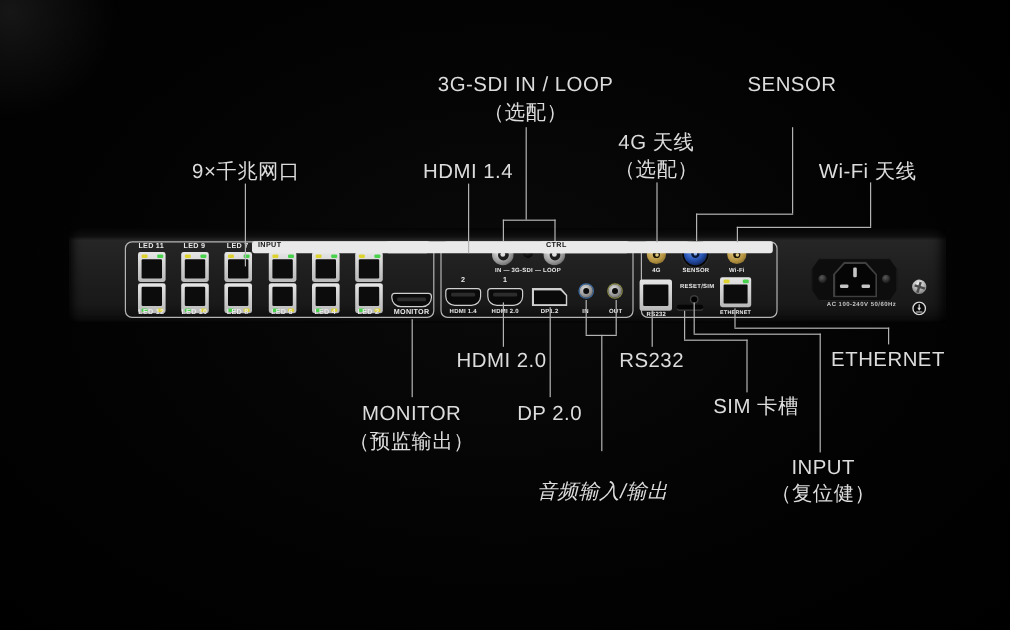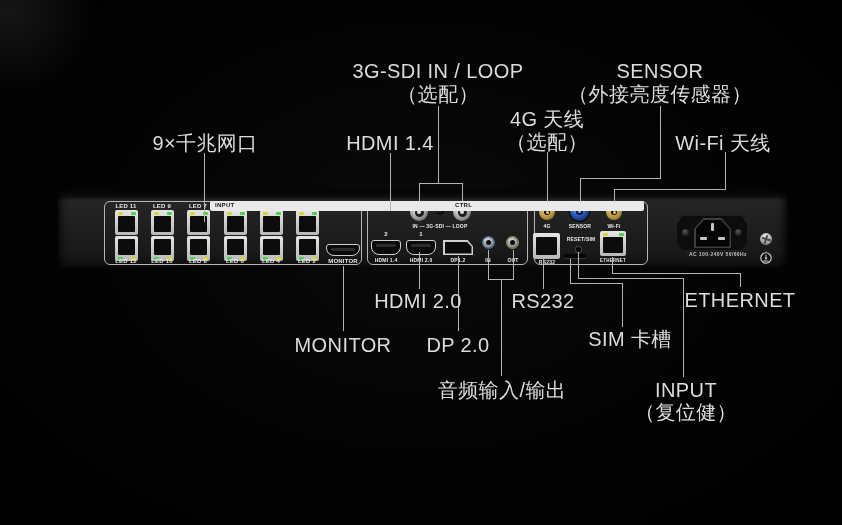--- a/index.html
+++ b/index.html
@@ -4,21 +4,21 @@
 <style>
   html,body{margin:0;padding:0;background:#000;}
   #canvas{
     position:relative;width:842px;height:525px;overflow:hidden;
     font-family:"Liberation Sans","DejaVu Sans",sans-serif;
     background:
       radial-gradient(circle at 1% 2%, #161616 0%, rgba(0,0,0,0) 9%),
       radial-gradient(ellipse at 50% 45%, #0a0a0a 0%, #030303 55%, #000 100%);
   }
   
-  .callout{position:absolute;z-index:7;color:#dcdcdc;font-size:20px;line-height:20px;
+  .callout{position:absolute;z-index:7;color:#dcdcdc;font-size:17px;line-height:20px;
     text-align:center;transform:translateX(-50%);white-space:nowrap;letter-spacing:.4px;}
   
   .ln{position:absolute;background:#b3b3b3;z-index:6;}
   .ln.v{width:1px;} .ln.h{height:1px;}
   
   #chassis{position:absolute;left:58px;top:190px;width:730px;height:79px;border-radius:3px;
     background:linear-gradient(180deg,#060606 0%,#101010 9%,#262626 13%,#1f1f1f 45%,#191919 80%,#0e0e0e 96%,#050505 100%);
     box-shadow:inset 6px 0 8px -4px #000, inset -8px 0 10px -5px #000;z-index:1;}
   .section{position:absolute;border:1px solid #b5b5b5;border-radius:6px;z-index:2;box-sizing:border-box;}
   .badge{position:absolute;top:0;right:4px;background:#e9e9e9;color:#151515;font-size:6px;
@@ -272,25 +272,25 @@
   <div class="ln h" style="left:612px;top:273px;width:129px;"></div>
   <div class="ln v" style="left:740px;top:273px;height:14px;"></div>
 
   <div class="callout" style="left:205px;top:133px;">9×千兆网口</div>
   <div class="callout" style="left:390px;top:133px;">HDMI 1.4</div>
   <div class="callout" style="left:438px;top:61px;">3G-SDI IN / LOOP</div>
   <div class="callout" style="left:438px;top:84px;">（选配）</div>
   <div class="callout" style="left:547px;top:109px;">4G 天线</div>
   <div class="callout" style="left:547px;top:132px;">（选配）</div>
   <div class="callout" style="left:660px;top:61px;">SENSOR</div>
-  <div class="callout" style="left:660px;top:84px;">（外接亮度传感器）</div>
   <div class="callout" style="left:723px;top:133px;">Wi-Fi 天线</div>
   <div class="callout" style="left:343px;top:335px;">MONITOR</div>
+  <div class="callout" style="left:343px;top:358px;">（预监输出）</div>
   <div class="callout" style="left:418px;top:291px;">HDMI 2.0</div>
   <div class="callout" style="left:458px;top:335px;">DP 2.0</div>
-  <div class="callout" style="left:502px;top:380px;">音频输入/输出</div>
+  <div class="callout" style="left:502px;top:400px;font-style:italic;">音频输入/输出</div>
   <div class="callout" style="left:543px;top:291px;">RS232</div>
   <div class="callout" style="left:630px;top:329px;">SIM 卡槽</div>
   <div class="callout" style="left:686px;top:380px;">INPUT</div>
   <div class="callout" style="left:686px;top:402px;">（复位健）</div>
   <div class="callout" style="left:740px;top:290px;">ETHERNET</div>
 
 </div>
 
 </body></html>

